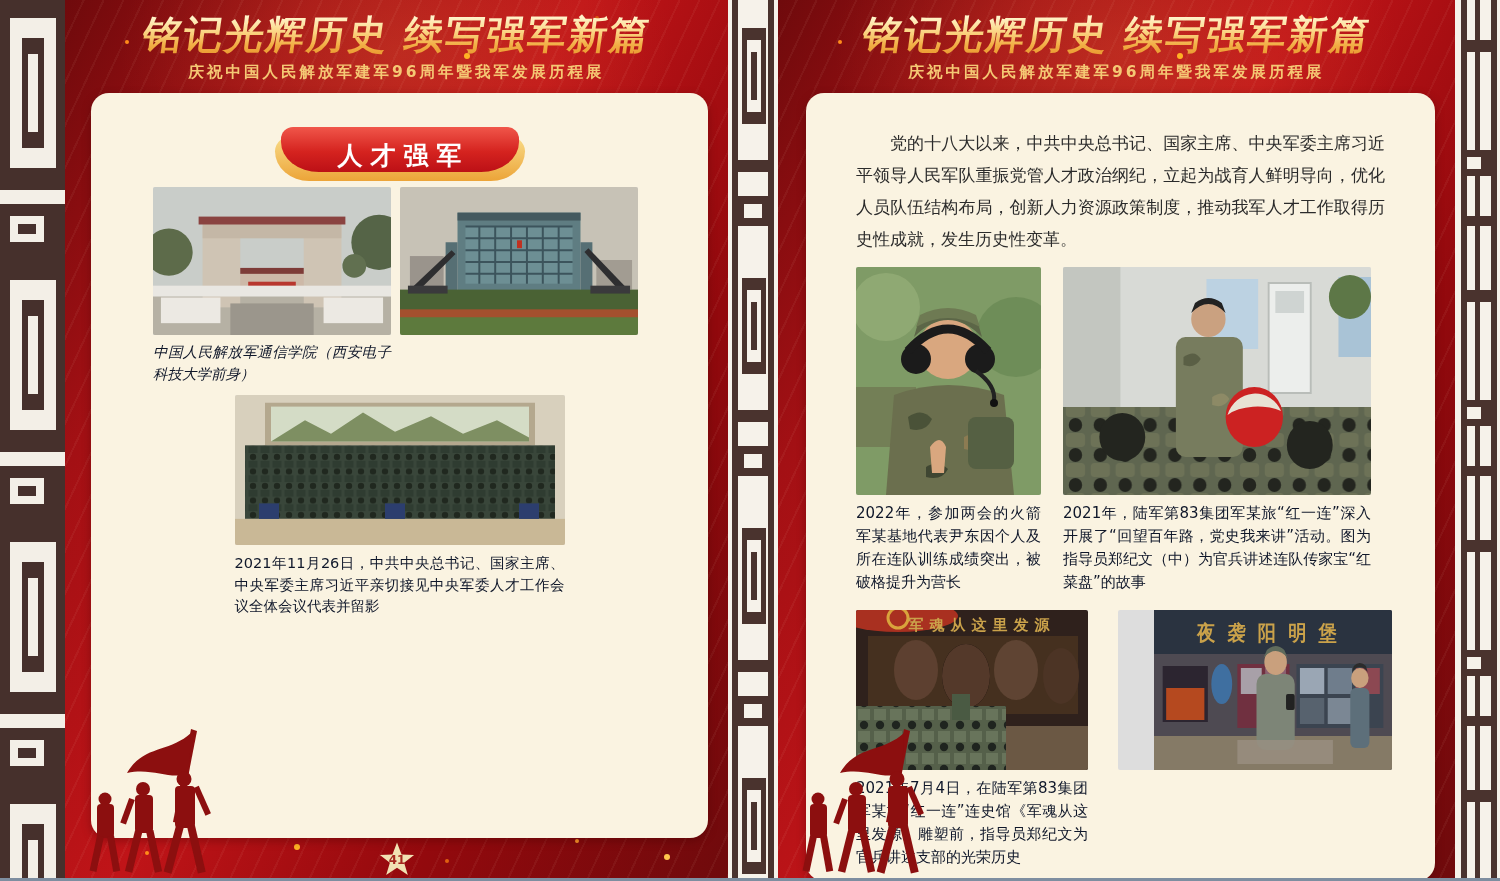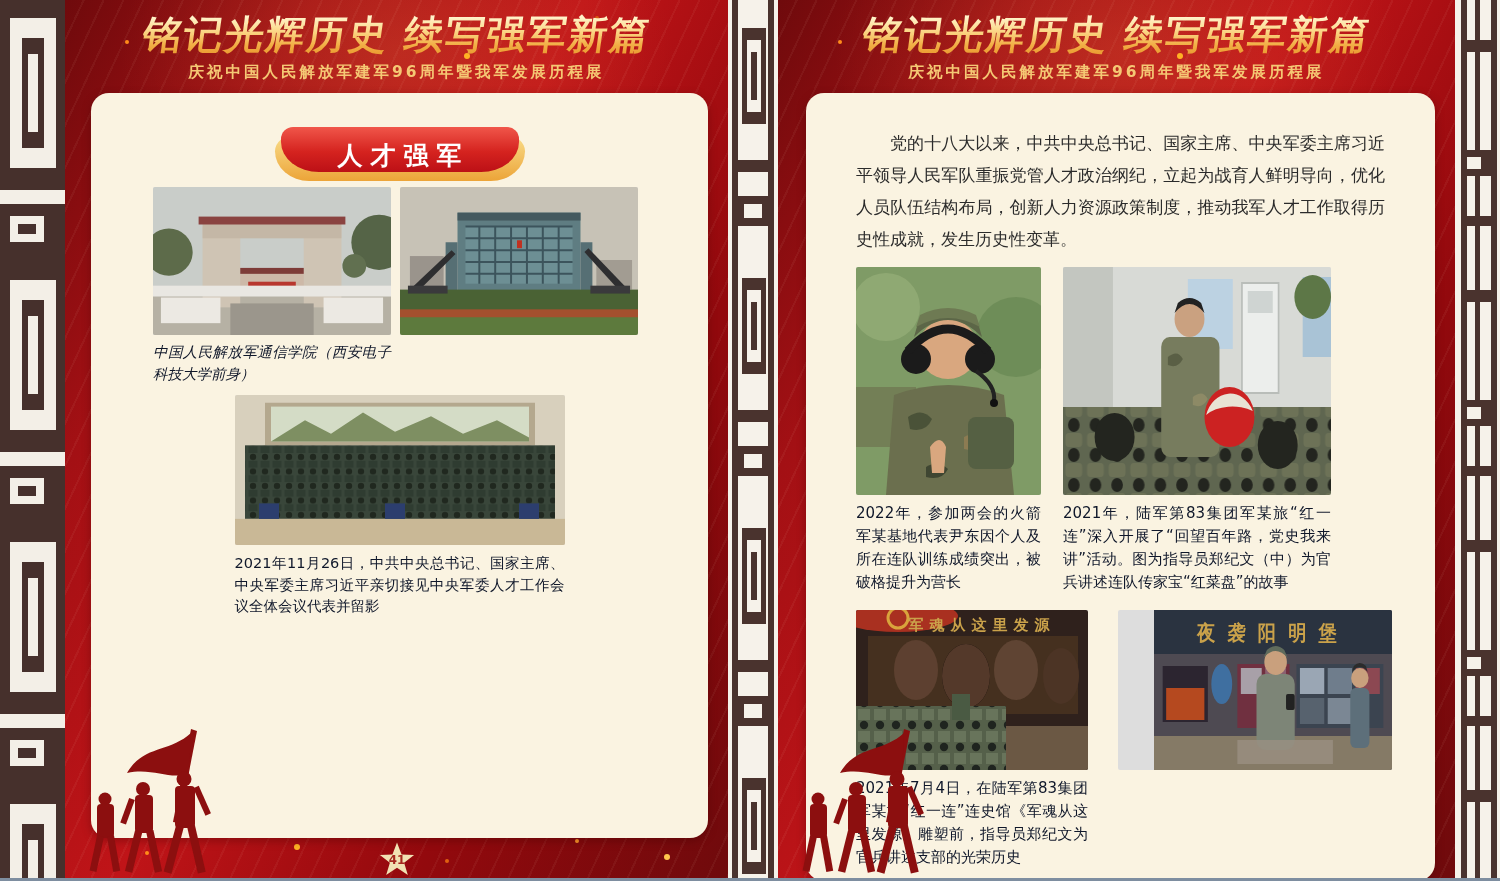--- a/index.html
+++ b/index.html
@@ -57,21 +57,21 @@
   .p1-row { gap:9px;font-style:italic; }
   .p1-fig { width:238px; }
   .p1-fig .photo { height:148px; }
   .p1-fig3 { width:330px; margin:10px auto 0; }
   .p1-fig3 .photo { height:150px; }
   .p1-fig3 .caption { margin-top:8px; }
 
   
   .p2-row1 { gap:22px; margin-top:12px; }
   .p2-figA { width:185px; } .p2-figA .photo { height:228px; }
-  .p2-figB { width:268px; } .p2-figB .photo { height:228px; }
+  .p2-figB { width:308px; } .p2-figB .photo { height:228px; }
   .p2-row2 { gap:30px; margin-top:16px; }
   .p2-figC { width:232px; } .p2-figC .photo { height:160px; }
   .p2-figD { width:274px; } .p2-figD .photo { height:160px;padding-left:36px; }
 
   .page-footer { height:43px; position:relative; }
   .star-badge { position:absolute; left:50%; top:50%; transform:translate(-50%,-52%); }
 
   .soldiers { position:absolute; left:8px; bottom:0; width:175px; height:158px; z-index:3; pointer-events:none; }
 
   .spark { position:absolute; width:4px; height:4px; border-radius:50%; background:#ff8c1a; z-index:1; }

